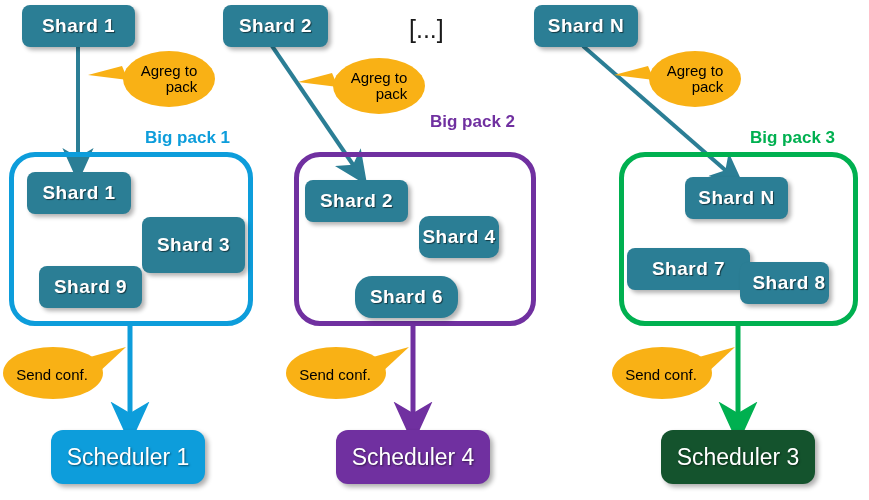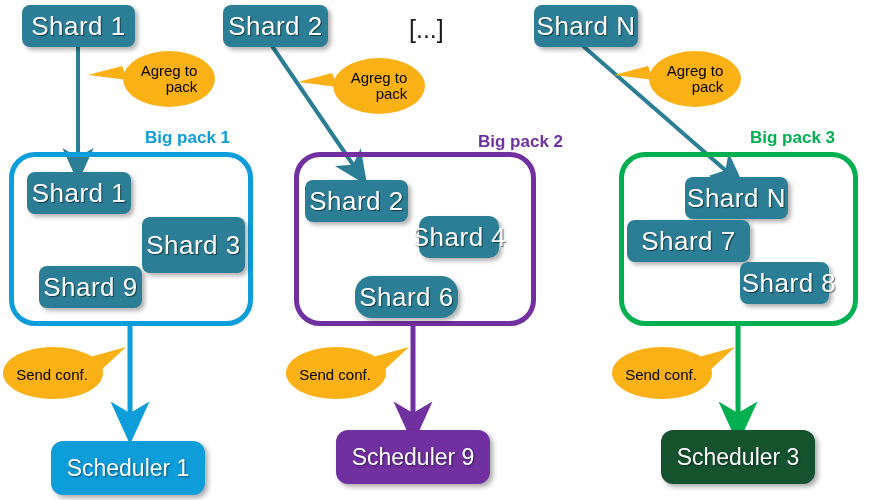--- a/index.html
+++ b/index.html
@@ -26,24 +26,25 @@
   
   .shard {
     position: absolute;
     background: #2b7e95;
     border-radius: 8px;
     box-shadow: 3px 3px 4px rgba(0,0,0,0.30);
     display: flex;
     align-items: center;
     justify-content: center;
     color: #ffffff;
-    font-size: 26px;
+    font-size: 19px;
     letter-spacing: 0.5px;
     text-shadow: 1px 1px 1px rgba(0,0,0,0.55);
     white-space: nowrap;
+    font-weight: bold;
   }
   
   .pack {
     position: absolute;
     border-style: solid;
     border-width: 5px;
     border-radius: 26px;
     background: transparent;
     box-sizing: border-box;
   }
@@ -173,38 +174,38 @@
   <div class="shard" style="left:27px; top:172px; width:104px; height:42px;">
     <span>Shard 1</span>
   </div>
   <div class="shard" style="left:142px; top:217px; width:103px; height:56px;">
     <span>Shard 3</span>
   </div>
   <div class="shard" style="left:39px; top:266px; width:103px; height:42px;">
     <span>Shard 9</span>
   </div>
 
-  <div class="pack-label" style="left:430px; top:132px; color:#7030a0;margin-left:48px;">Big pack 2</div>
+  <div class="pack-label" style="left:430px; top:112px; color:#7030a0;">Big pack 2</div>
   <div class="pack" style="left:294px; top:152px; width:242px; height:174px; border-color:#7030a0;"></div>
   <div class="shard" style="left:305px; top:180px; width:103px; height:42px;">
     <span>Shard 2</span>
   </div>
   <div class="shard" style="left:419px; top:216px; width:80px; height:42px;border-radius:10px;">
     <span>Shard 4</span>
   </div>
   <div class="shard" style="left:355px; top:276px; width:103px; height:42px;border-radius:17px;">
     <span>Shard 6</span>
   </div>
 
   <div class="pack-label" style="left:750px; top:128px; color:#00b050;">Big pack 3</div>
   <div class="pack" style="left:619px; top:152px; width:239px; height:174px; border-color:#00b050;"></div>
   <div class="shard" style="left:685px; top:177px; width:103px; height:42px;">
     <span>Shard N</span>
   </div>
-  <div class="shard" style="left:627px; top:220px; width:123px; height:42px;">
+  <div class="shard" style="left:627px; top:248px; width:123px; height:42px;">
     <span>Shard 7</span>
   </div>
   <div class="shard" style="left:740px; top:262px; width:80px; height:42px;padding-left:9px;">
     <span>Shard 8</span>
   </div>
 
   <div class="callout" style="left:2px; top:345px; width:128px; height:60px;">
     <svg width="128" height="60" viewBox="0 0 128 60" xmlns="http://www.w3.org/2000/svg">
       <path d="M88 12 L124 2 L96 28 Z" fill="#f9b115"></path>
       <ellipse cx="51" cy="28" rx="50" ry="26" fill="#f9b115"></ellipse>
@@ -221,23 +222,23 @@
   </div>
 
   <div class="callout" style="left:611px; top:345px; width:128px; height:60px;">
     <svg width="128" height="60" viewBox="0 0 128 60" xmlns="http://www.w3.org/2000/svg">
       <path d="M88 12 L124 2 L96 28 Z" fill="#f9b115"></path>
       <ellipse cx="51" cy="28" rx="50" ry="26" fill="#f9b115"></ellipse>
     </svg>
     <div class="callout-text" style="left:0px; width:100px;">Send conf.</div>
   </div>
 
-  <div class="scheduler" style="left:51px; top:441px; width:154px; height:54px; background:#0d9ddb;">
+  <div class="scheduler" style="left:51px; top:430px; width:154px; height:54px; background:#0d9ddb;">
     <span>Scheduler 1</span>
   </div>
   <div class="scheduler" style="left:336px; top:430px; width:154px; height:54px; background:#7030a0;">
-    <span>Scheduler 9</span>
+    <span>Scheduler 4</span>
   </div>
   <div class="scheduler" style="left:661px; top:430px; width:154px; height:54px; background:#14532d;">
     <span>Scheduler 3</span>
   </div>
 
 </div>
 
 </body></html>

